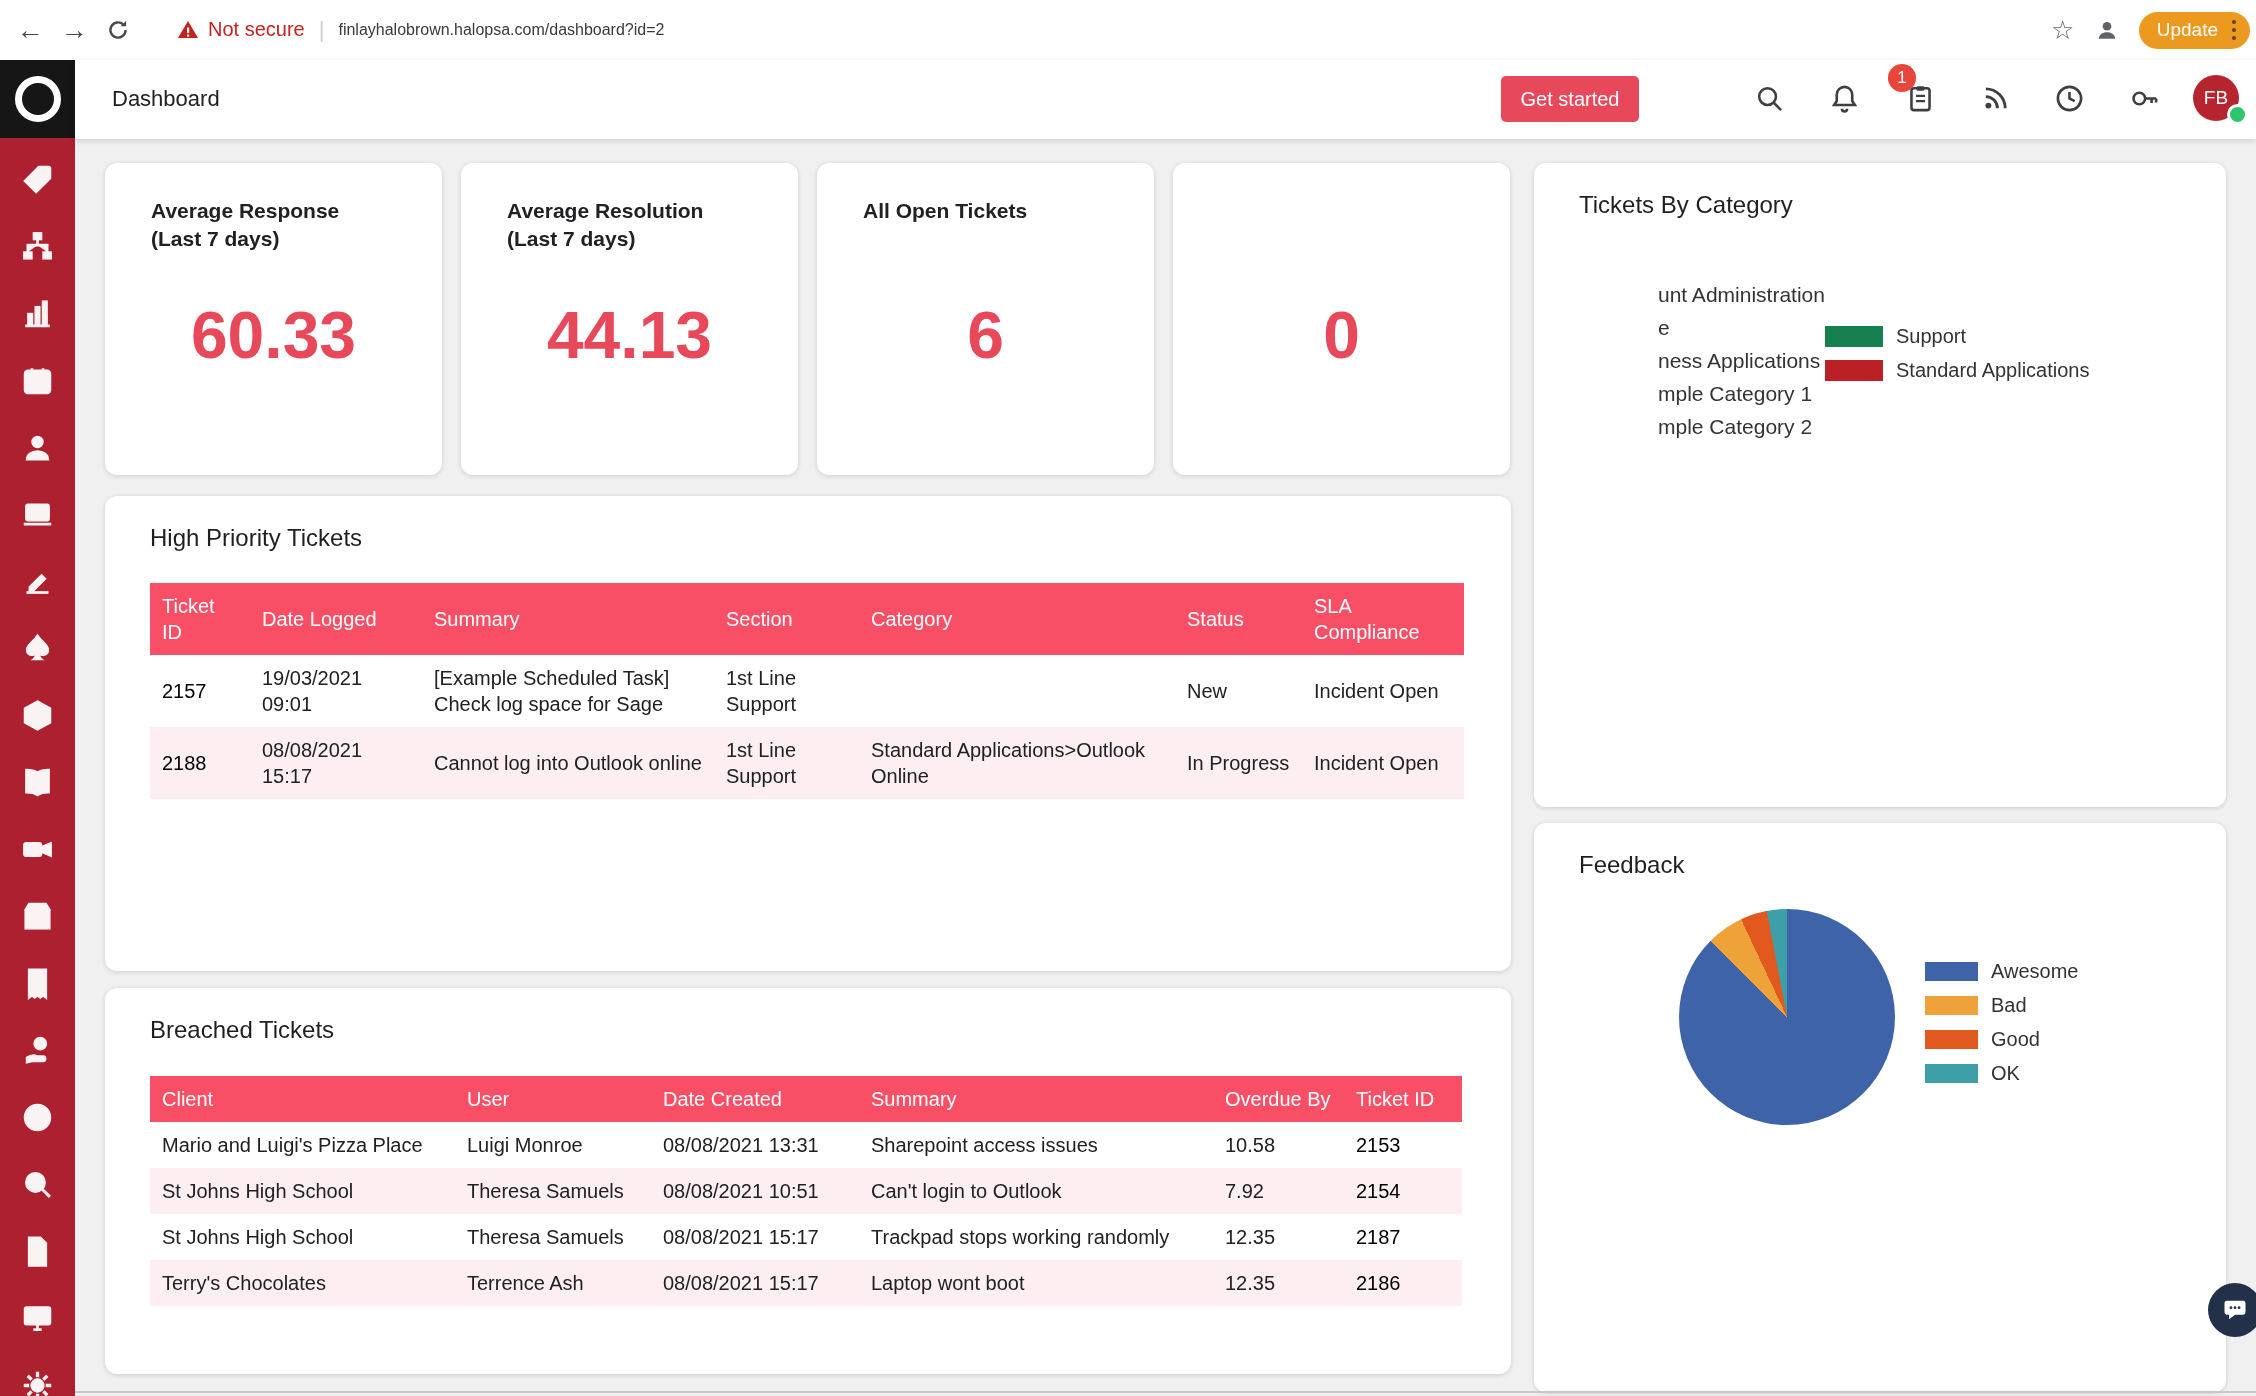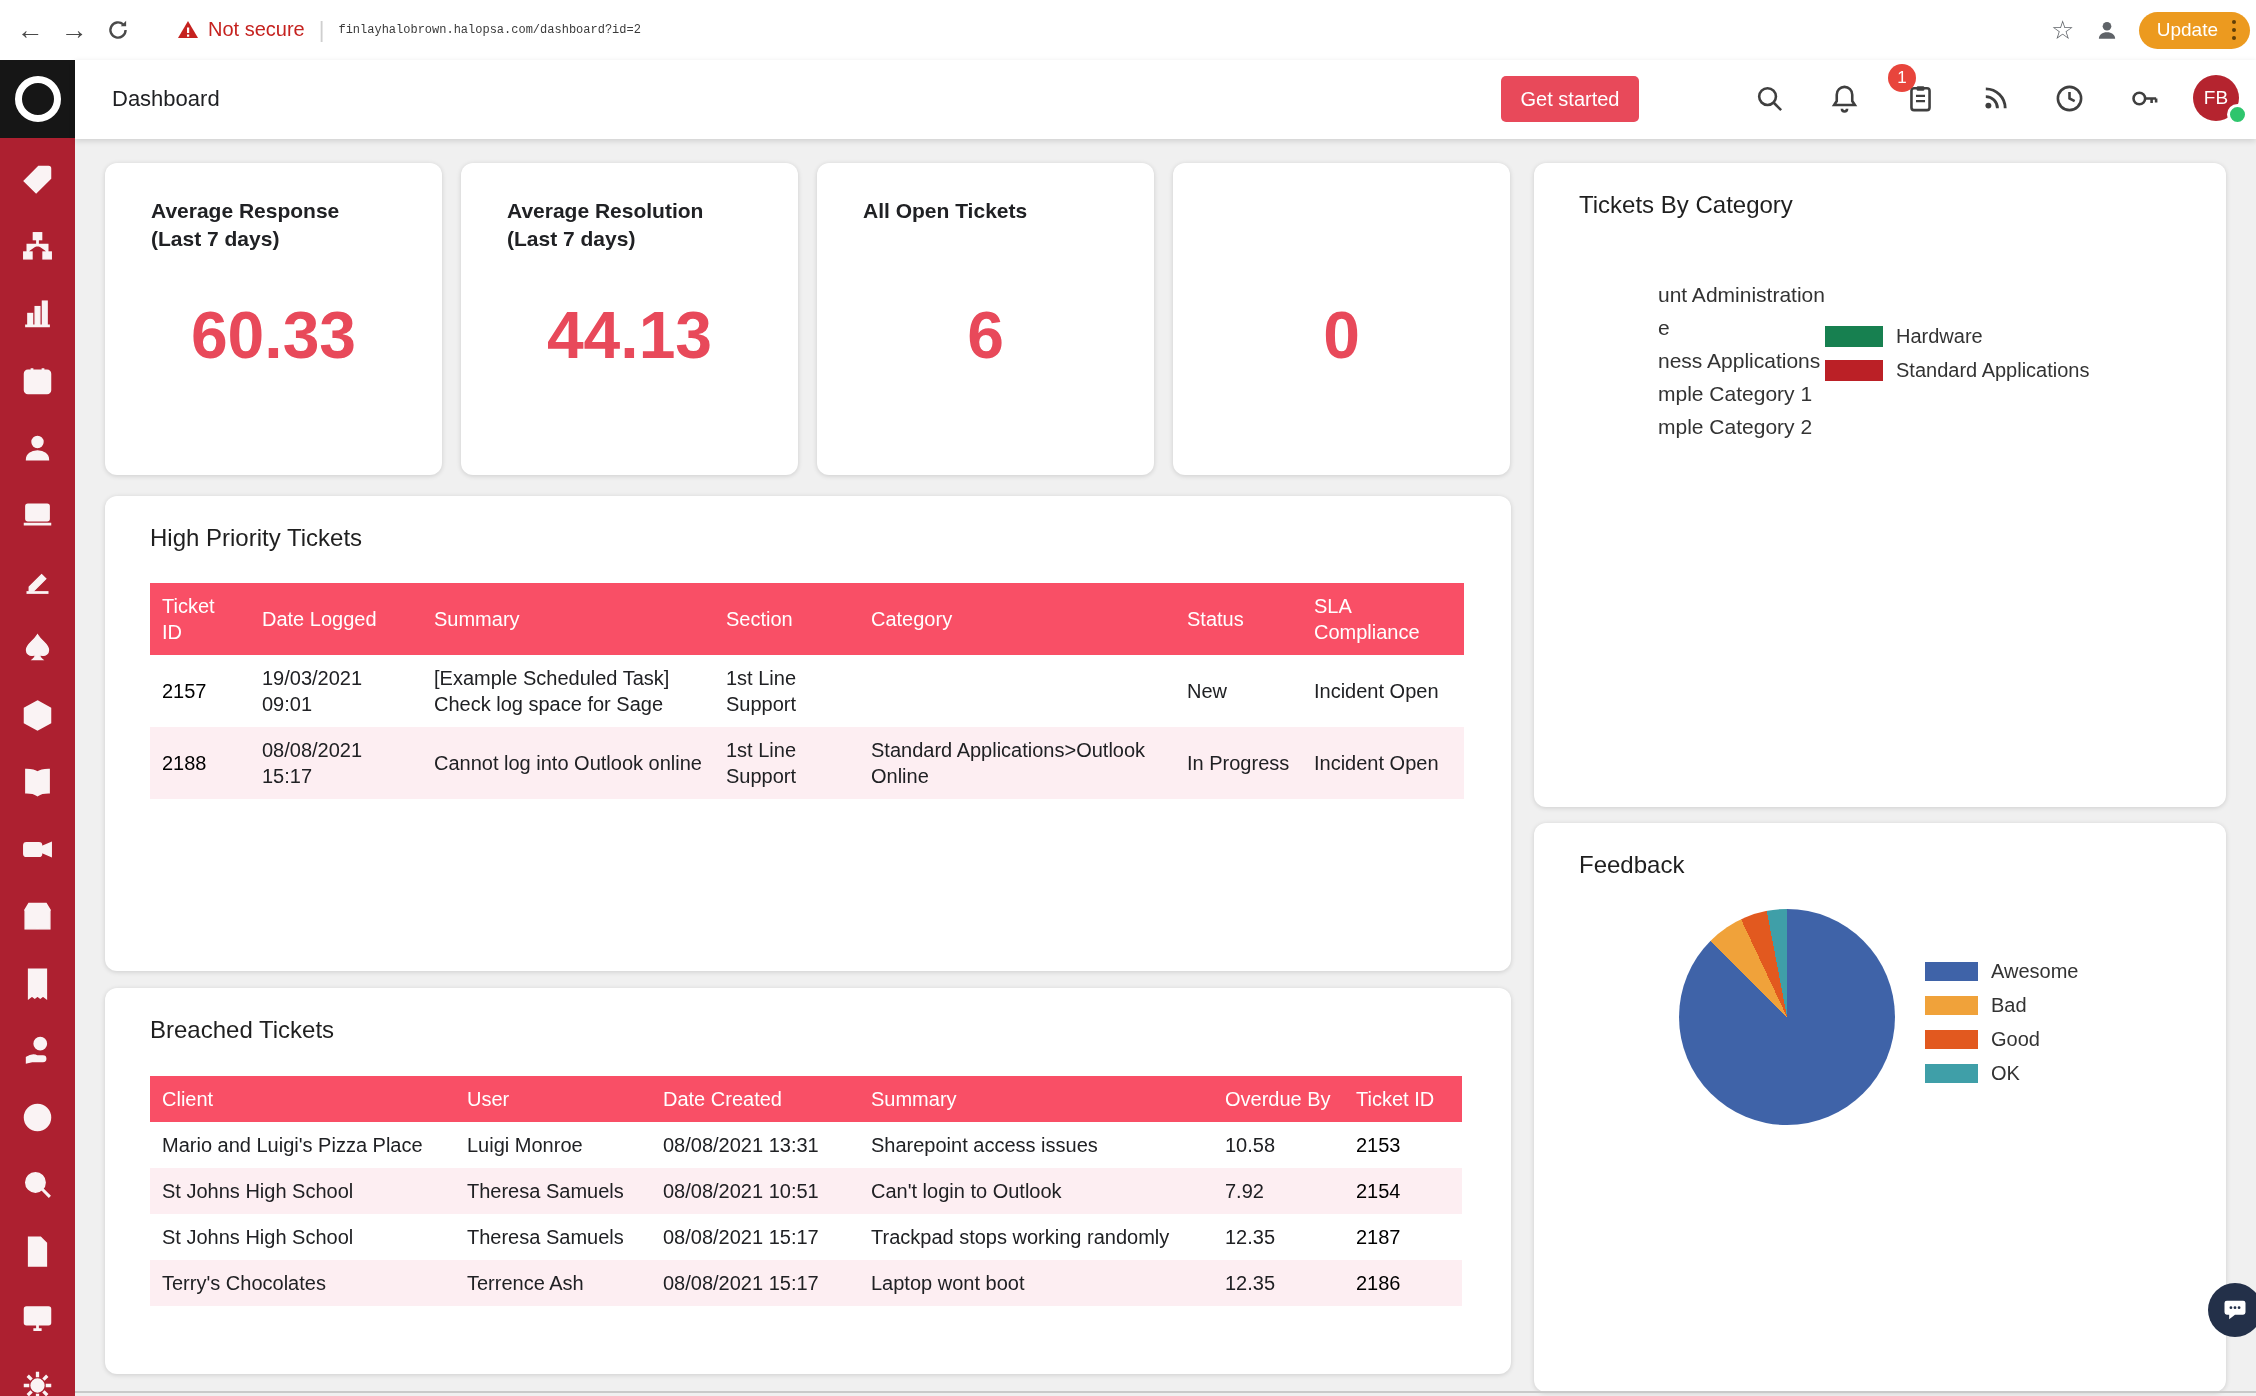--- a/index.html
+++ b/index.html
@@ -7,21 +7,21 @@
   .page{position:relative;width:2256px;height:1396px;}
 
   
   .browser-bar{position:absolute;top:0;left:0;width:2256px;height:60px;background:#fff;border-bottom:1px solid #dcdcdc;display:flex;align-items:center;}
   .bicon{width:44px;height:44px;display:flex;align-items:center;justify-content:center;color:#4a4a4a;font-size:27px;cursor:pointer;flex:0 0 auto;}
   .bicon svg{width:26px;height:26px;}
   .warn-wrap{display:flex;margin-left:36px;}
   .warn-wrap svg{width:24px;height:24px;}
   .not-secure{color:#c5221f;font-size:20px;margin-left:8px;}
   .url-sep{color:#cfcfcf;font-size:22px;margin:0 14px;}
-  .url-text{color:#3a3a3a;font-size:12px;font-family:Liberation Mono, monospace;}
+  .url-text{color:#3a3a3a;font-size:16px;}
   .browser-right{position:absolute;right:0;top:0;height:60px;display:flex;align-items:center;}
   .star{font-size:26px;color:#5f6368;}
   .update-chip{height:37px;border-radius:19px;background:#ec9a1f;color:#fff;font-size:19px;display:flex;align-items:center;padding:0 14px 0 18px;margin:0 6px 0 10px;cursor:pointer;}
   .kebab{width:4px;height:4px;border-radius:50%;background:currentColor;box-shadow:0 8px 0 currentColor,0 -8px 0 currentColor;margin-left:14px;color:rgba(61,40,0,.8);}
 
   
   .sidebar{position:absolute;left:0;top:60px;width:75px;height:1336px;background:#ad2030;}
   .logo-block{height:78px;background:#161616;display:flex;align-items:center;justify-content:center;}
   .halo-ring{width:32px;height:32px;border:7px solid #fff;border-radius:50%;}
   .side-icons{display:flex;flex-direction:column;align-items:center;padding-top:8px;}
@@ -433,21 +433,21 @@
       <div class="tbc-labels">
         <div>unt Administration</div>
         <div>e</div>
         <div>ness Applications</div>
         <div>mple Category 1</div>
         <div>mple Category 2</div>
       </div>
       <div class="legend tbc-legend">
         <div class="legend-item">
           <span class="swatch" style="background: rgb(23, 128, 80);"></span>
-          <span class="legend-label">Hardware</span>
+          <span class="legend-label">Support</span>
         </div>
         <div class="legend-item">
           <span class="swatch" style="background: rgb(187, 32, 38);"></span>
           <span class="legend-label">Standard Applications</span>
         </div>
       </div>
     </div>
 
     <div class="card fb-card">
       <div class="card-title">Feedback</div>

